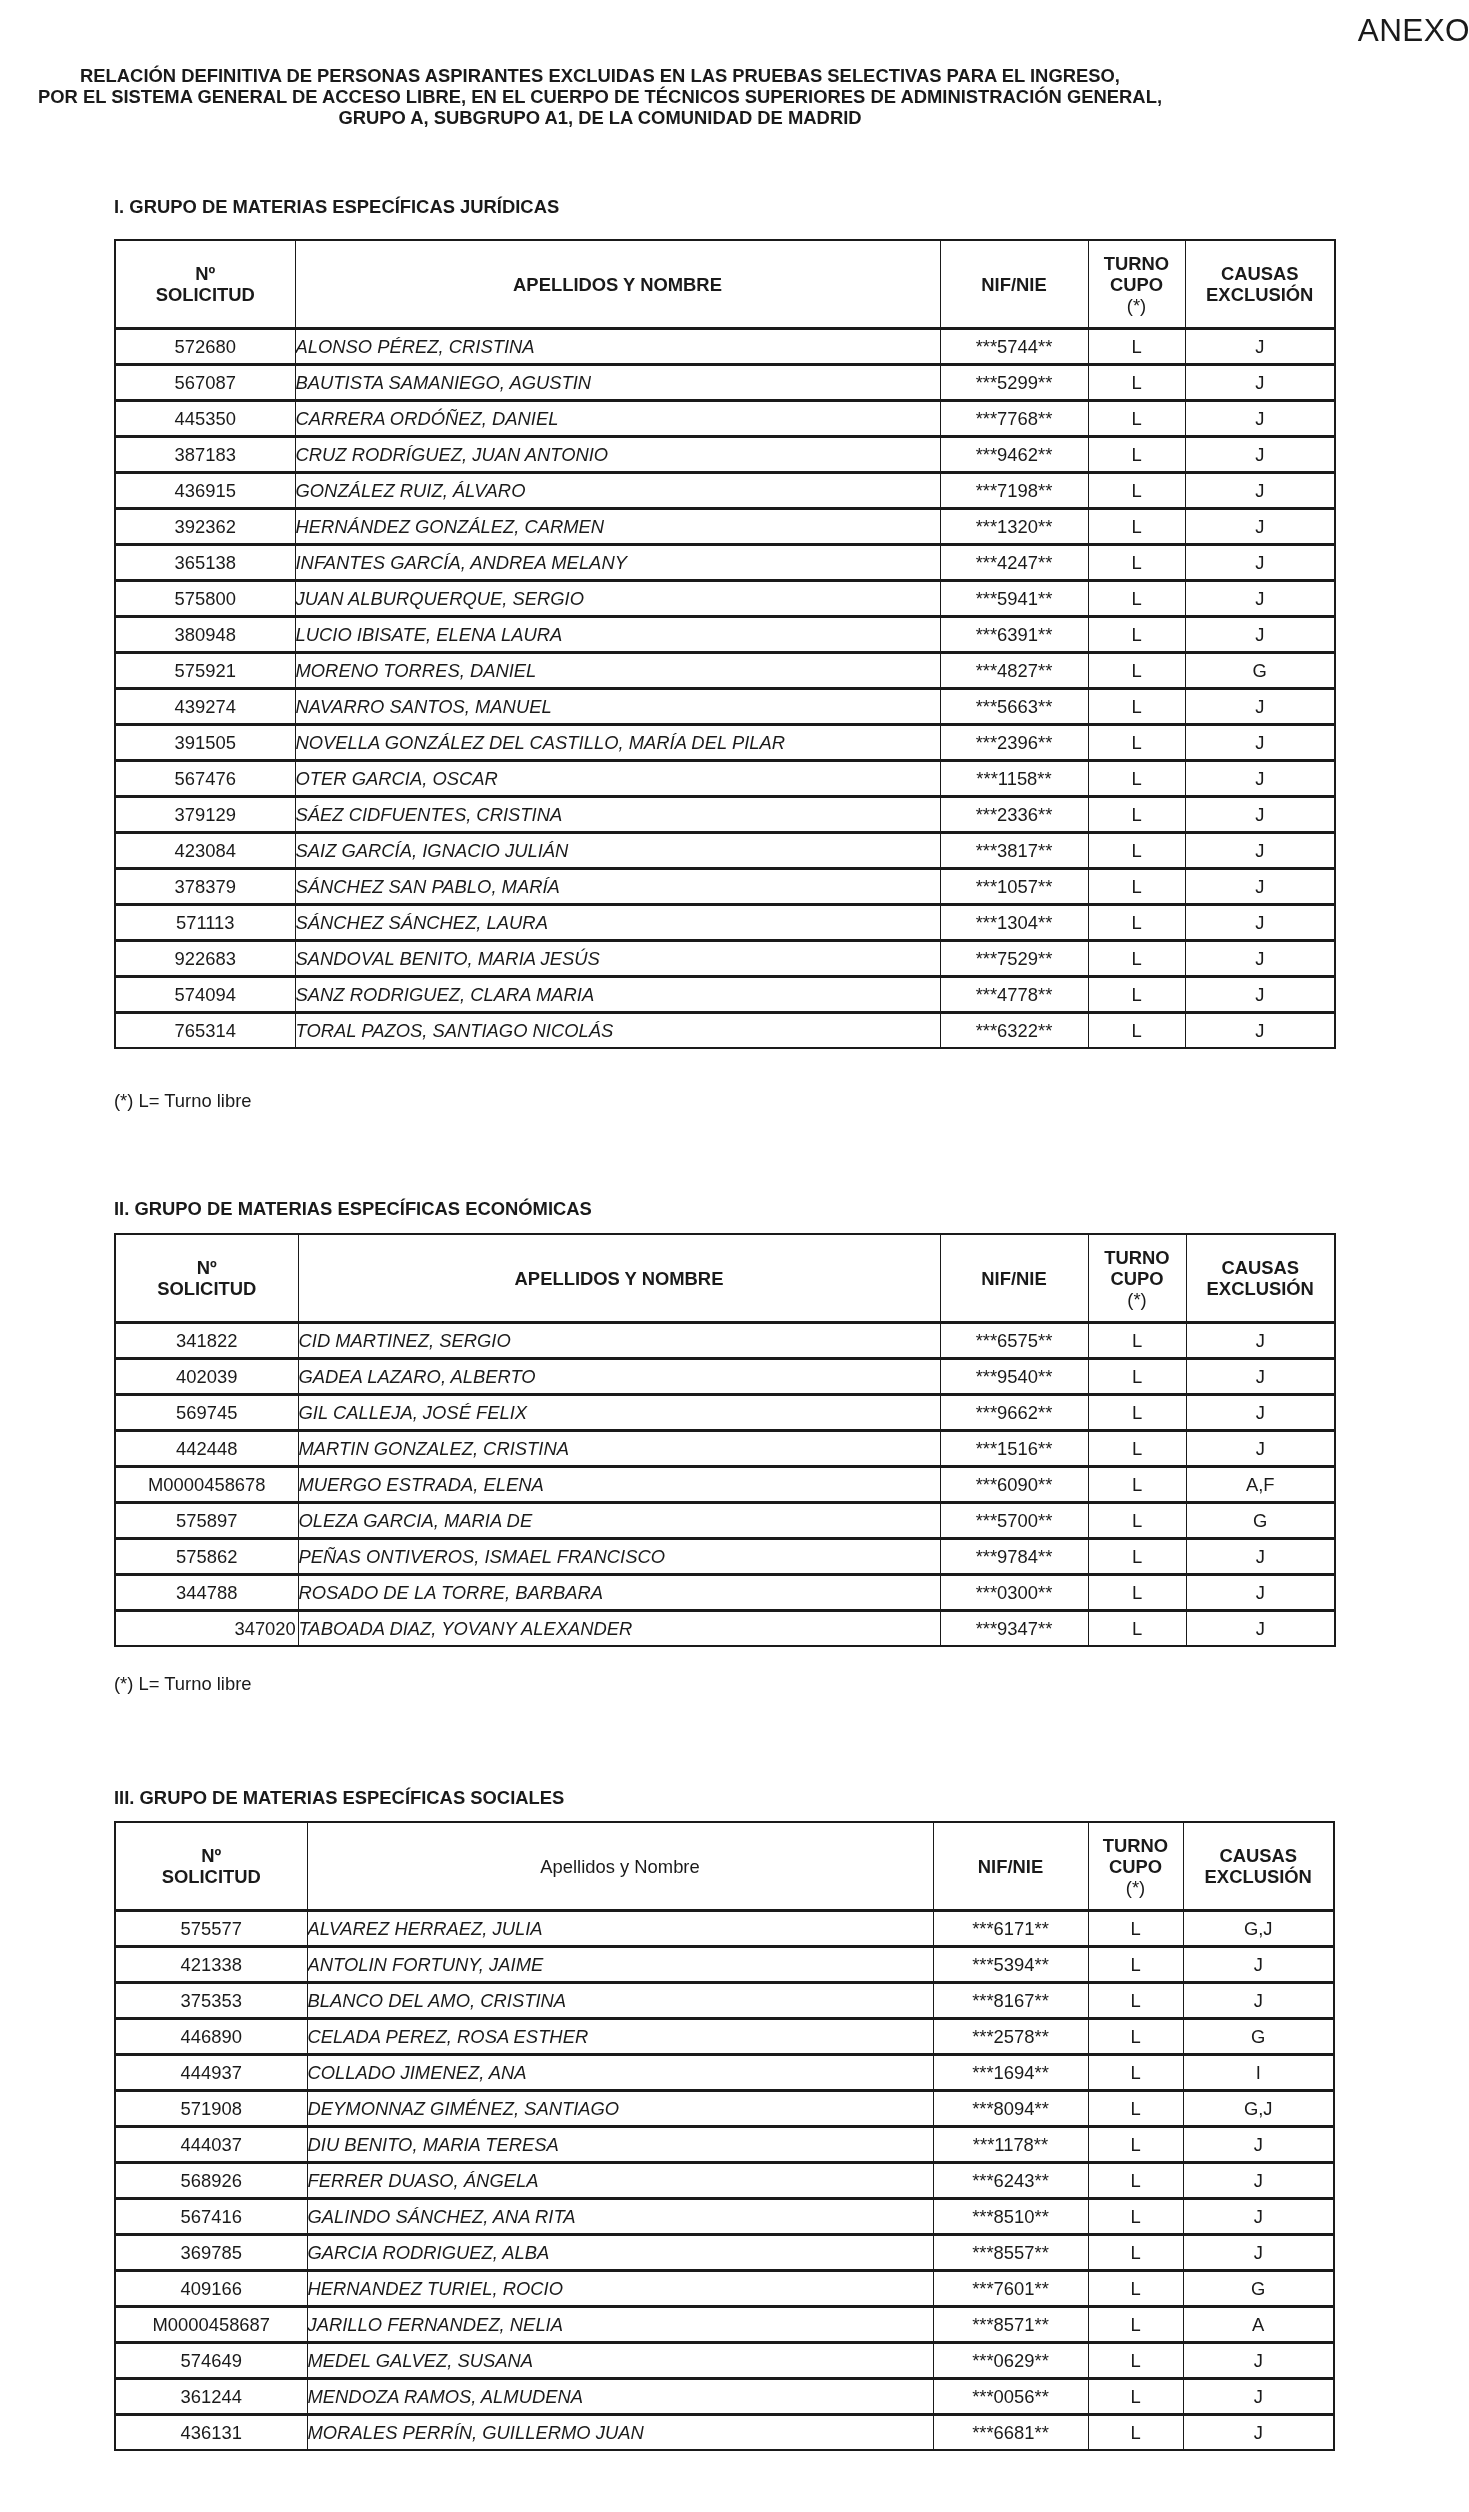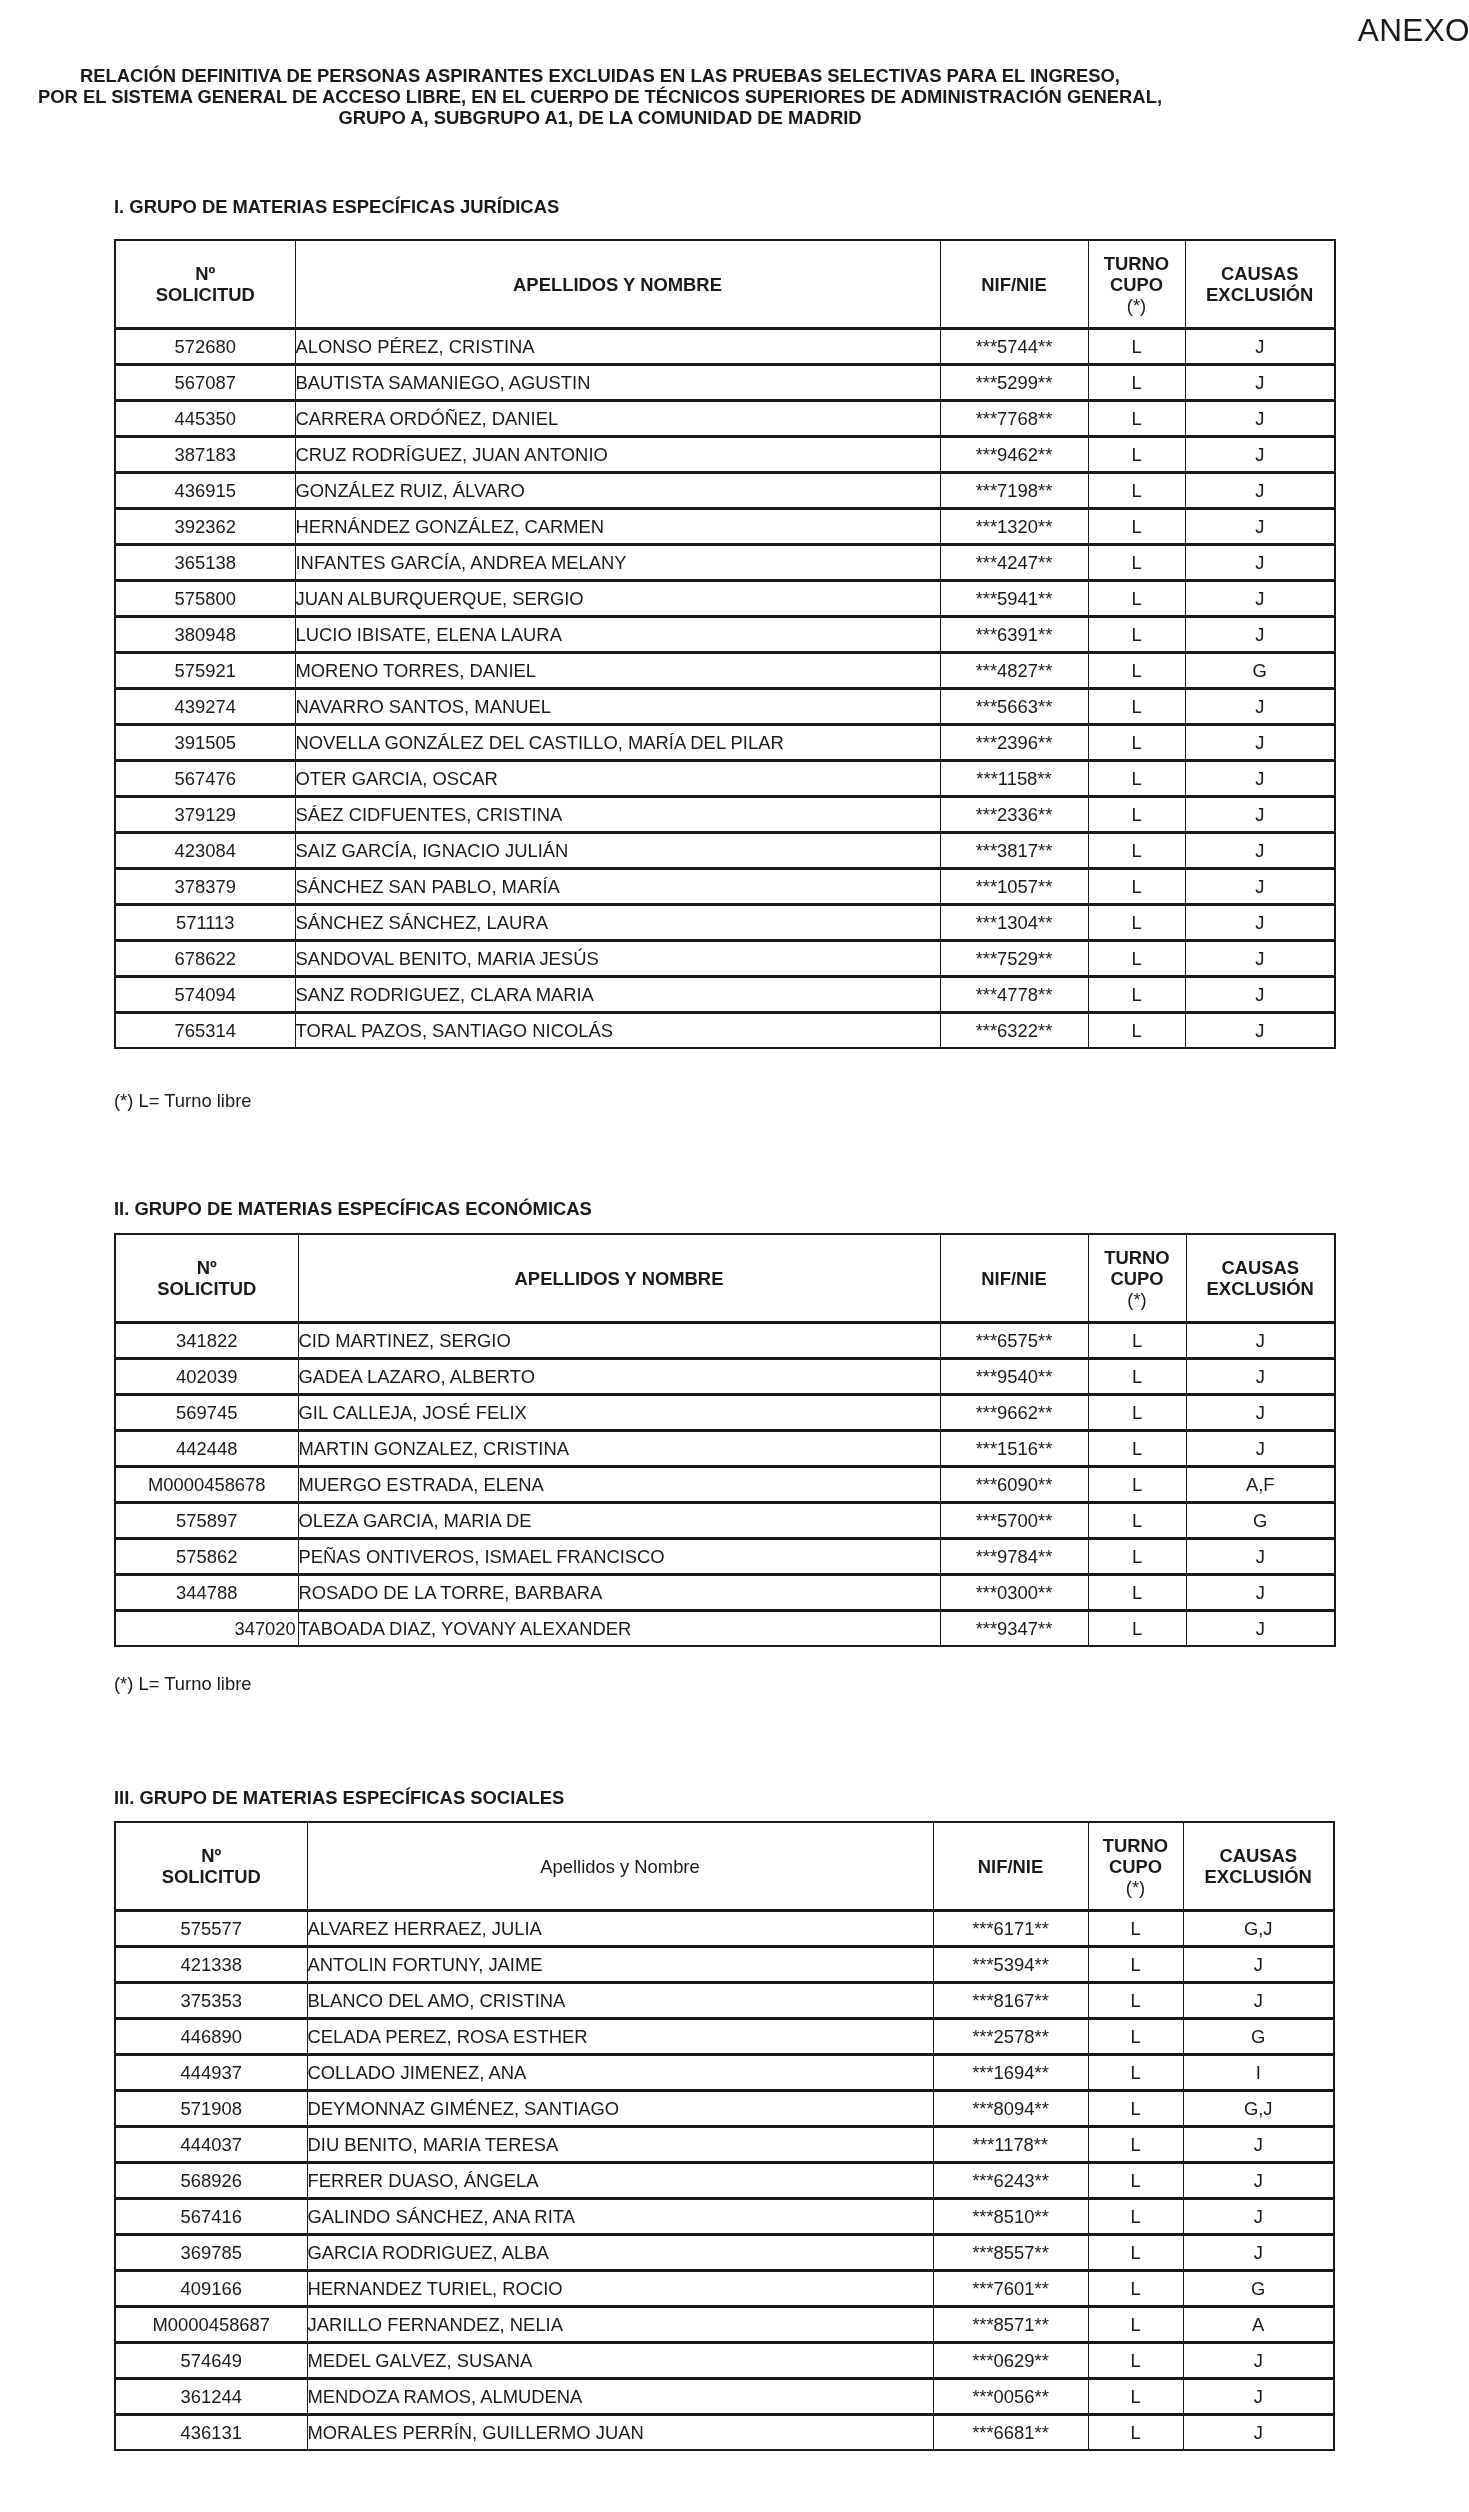--- a/index.html
+++ b/index.html
@@ -15,21 +15,21 @@
   table.exc { position:absolute; left:114px; width:1219px; border-collapse:collapse;
               table-layout:fixed; border:2.6px solid #1a1a1a;padding-left:36px; }
   table.exc th, table.exc td { border-left:1.7px solid #1a1a1a; border-right:1.7px solid #1a1a1a;
               padding:0; overflow:hidden; white-space:nowrap; }
   table.exc th { font-weight:bold; font-size:18.4px; line-height:21px; height:86px;
                  text-align:center; vertical-align:middle; border-bottom:3.5px solid #1a1a1a; }
   table.exc td { font-size:18.4px; height:33px; border-bottom:3.5px solid #1a1a1a; vertical-align:middle; }
   table.exc tr:last-child td { border-bottom:none; }
   td.c-sol { text-align:center; }
   td.c-sol.right { text-align:right; padding-right:1.7px; }
-  td.c-name { text-align:left; padding-left:7.9px; }
+  td.c-name { text-align:left; padding-left:7.9px;font-style:italic; }
   td.c-nif, td.c-turno, td.c-causa { text-align:center; }
   .hl { display:block; }
 </style>
 </head>
 <body>
 
 <div class="anexo">ANEXO</div>
 <div class="subtitle">
   <div>RELACIÓN DEFINITIVA DE PERSONAS ASPIRANTES EXCLUIDAS EN LAS PRUEBAS SELECTIVAS PARA EL INGRESO,</div>
   <div>POR EL SISTEMA GENERAL DE ACCESO LIBRE, EN EL CUERPO DE TÉCNICOS SUPERIORES DE ADMINISTRACIÓN GENERAL,</div>
@@ -178,21 +178,21 @@
         <td class="c-causa">J</td>
       </tr>
       <tr>
         <td class="c-sol">571113</td>
         <td class="c-name">SÁNCHEZ SÁNCHEZ, LAURA</td>
         <td class="c-nif">***1304**</td>
         <td class="c-turno">L</td>
         <td class="c-causa">J</td>
       </tr>
       <tr>
-        <td class="c-sol">678622</td>
+        <td class="c-sol">922683</td>
         <td class="c-name">SANDOVAL BENITO, MARIA JESÚS</td>
         <td class="c-nif">***7529**</td>
         <td class="c-turno">L</td>
         <td class="c-causa">J</td>
       </tr>
       <tr>
         <td class="c-sol">574094</td>
         <td class="c-name">SANZ RODRIGUEZ, CLARA MARIA</td>
         <td class="c-nif">***4778**</td>
         <td class="c-turno">L</td>

